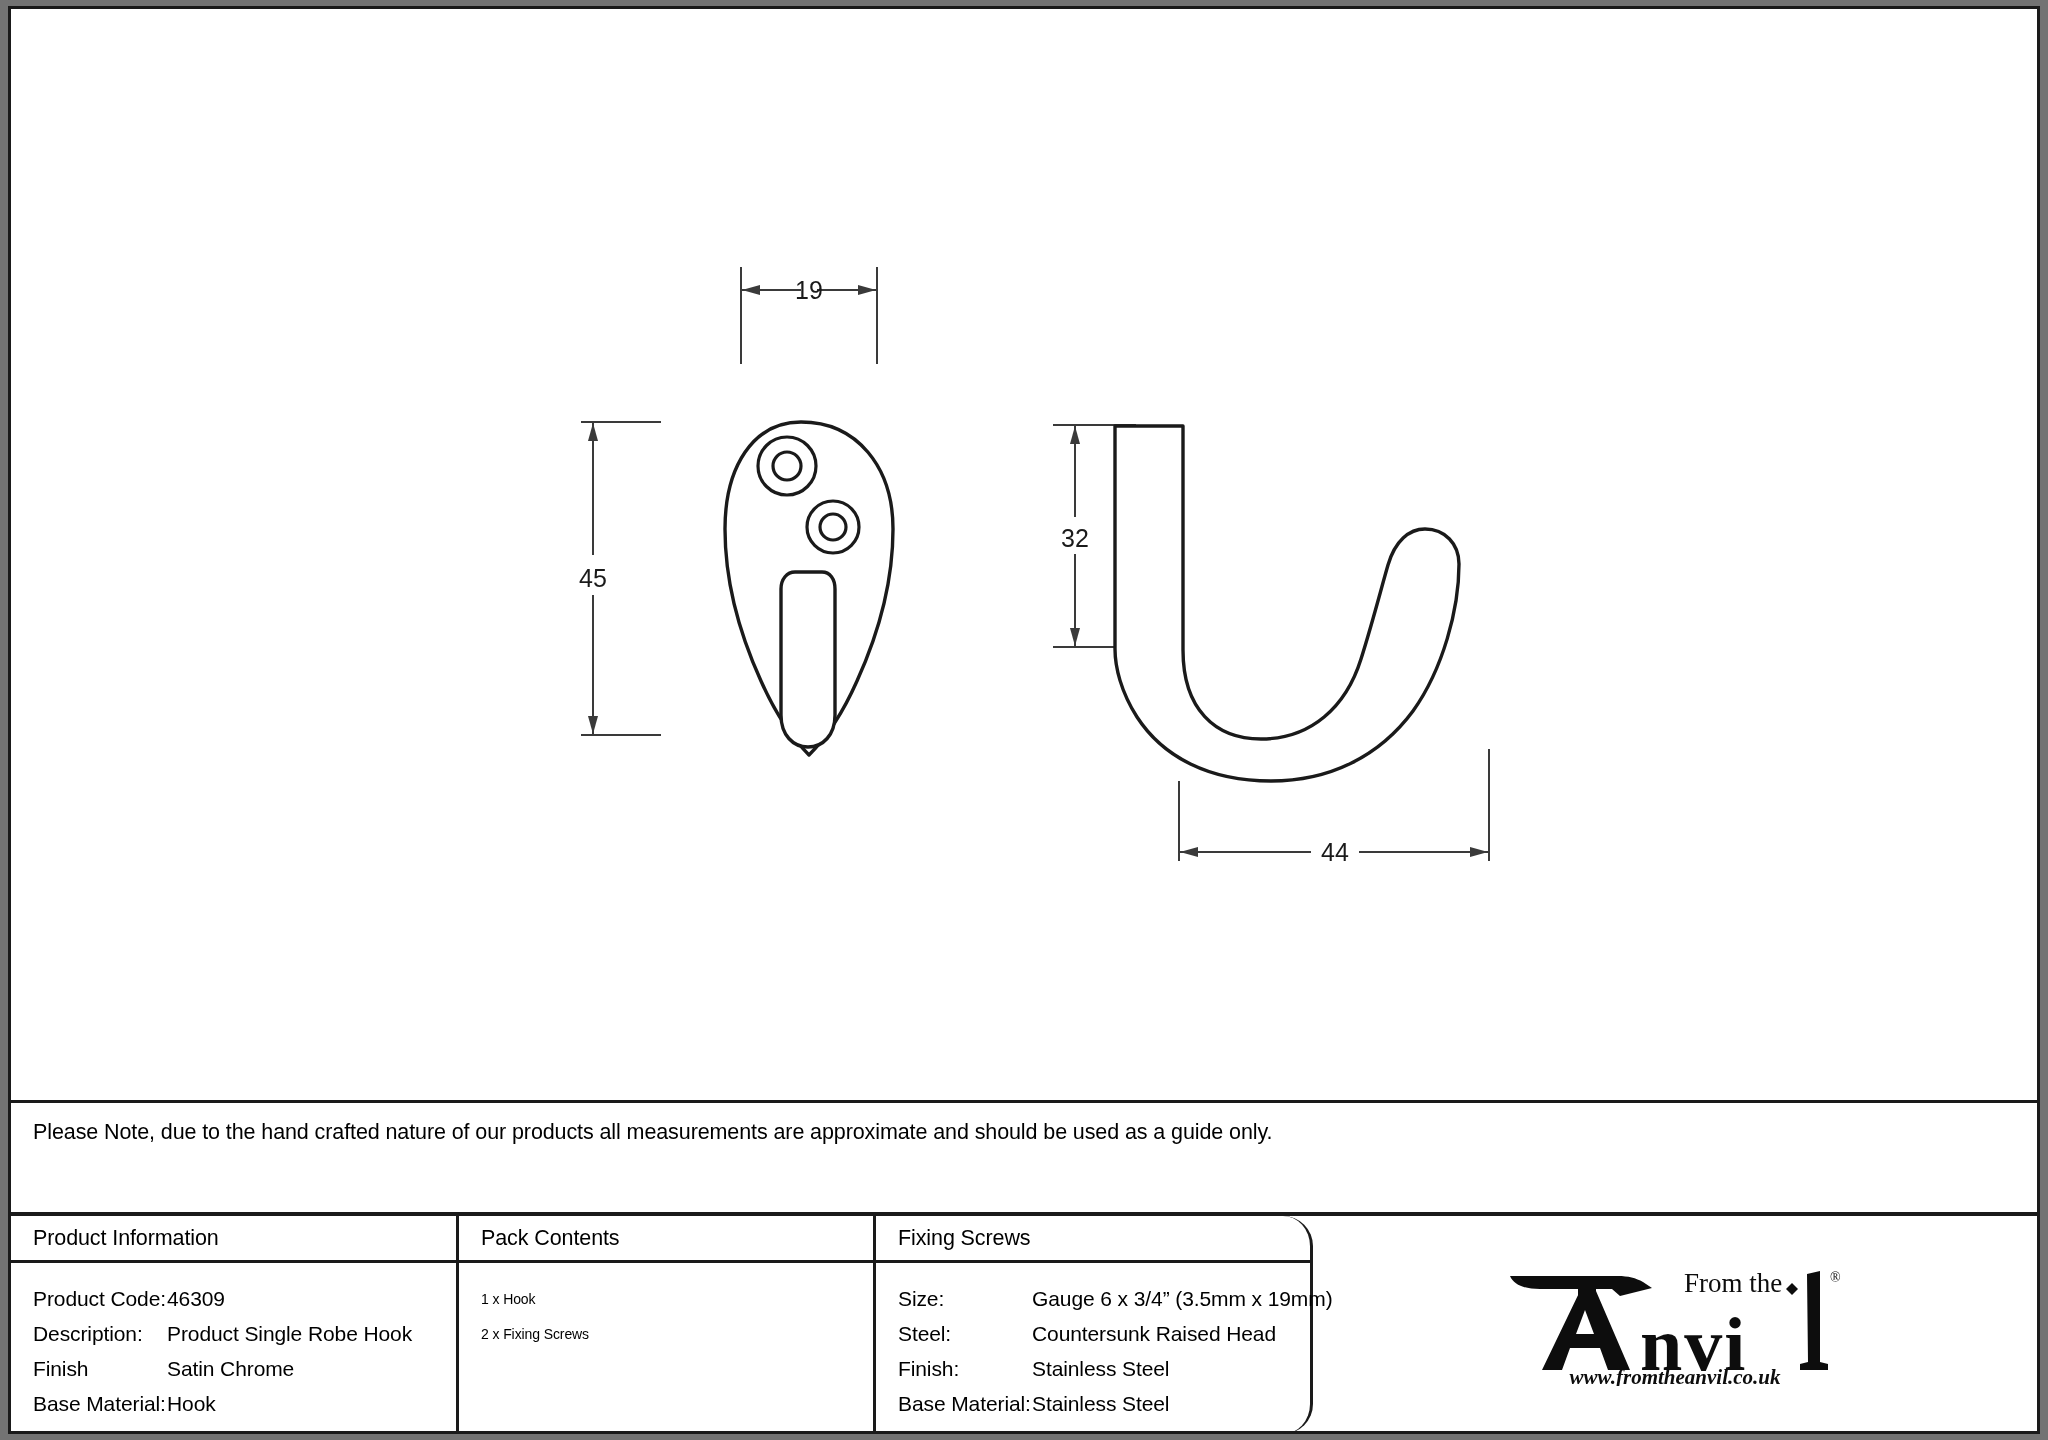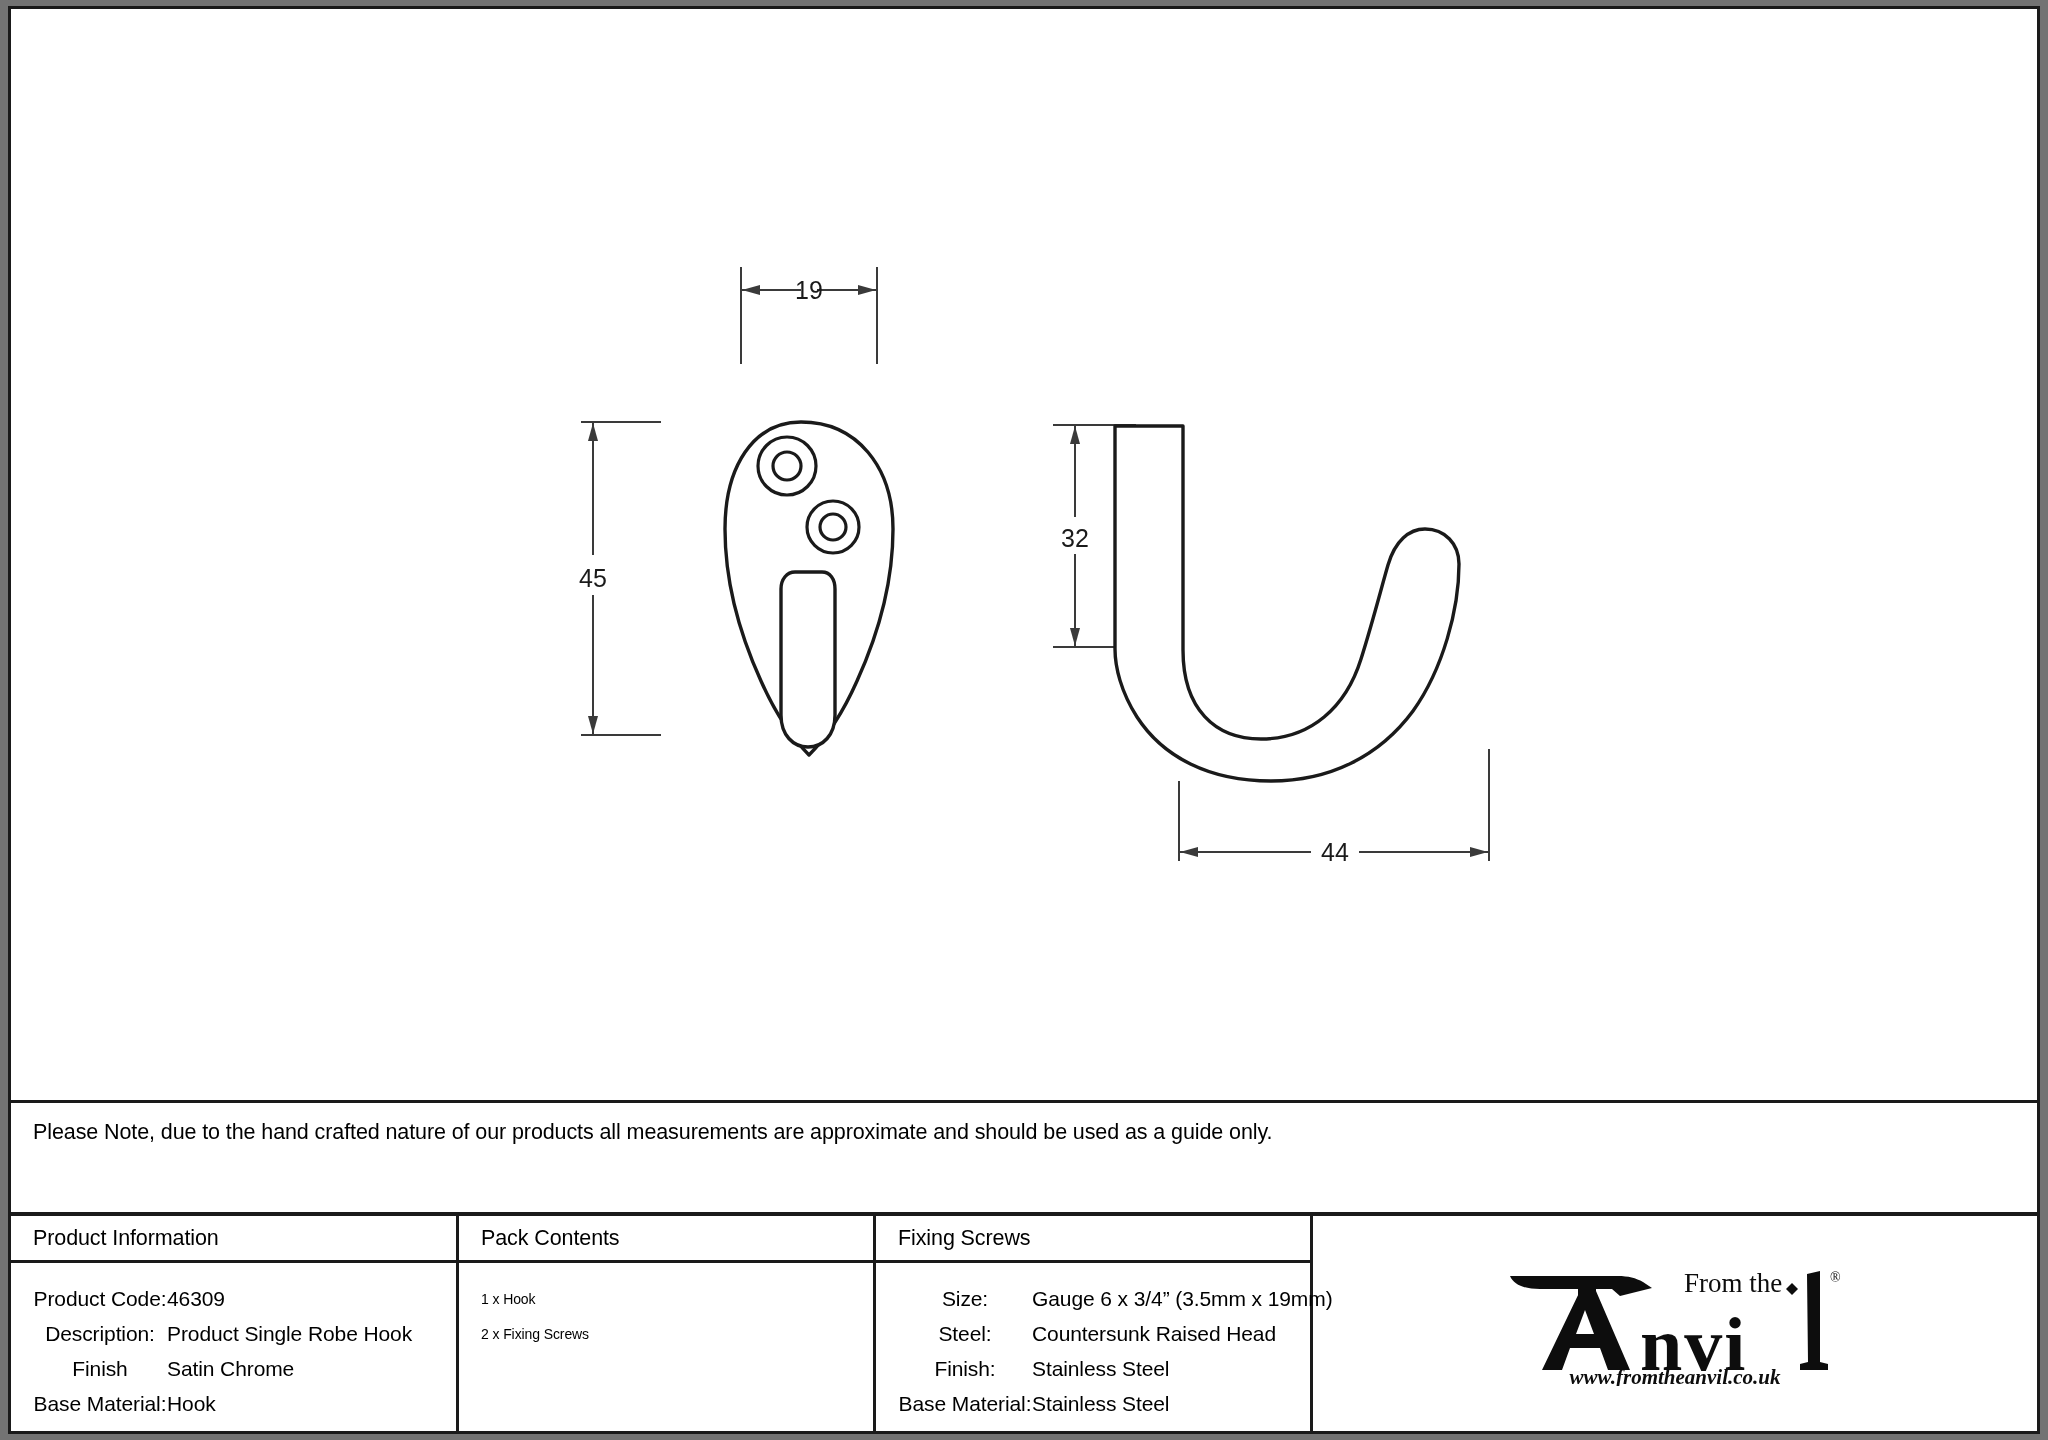--- a/index.html
+++ b/index.html
@@ -71,21 +71,21 @@
     border-top: 4px solid #1a1a1a;
     display: flex;
   }
   .spec-col {
     position: relative;
     height: 100%;
     border-right: 3px solid #1a1a1a;
   }
   .spec-col.c1 { width: 448px; }
   .spec-col.c2 { width: 417px; }
-  .spec-col.c3 { width: 437px; }
+  .spec-col.c3 { width: 437px; border-radius: 30px; }
   .spec-col.c4 { width: 724px; border-right: none; }
 
   .col-head {
     height: 47px;
     border-bottom: 3px solid #1a1a1a;
     display: flex;
     align-items: center;
     padding-left: 22px;
     font-size: 21.5px;
     letter-spacing: -0.1px;
@@ -95,21 +95,21 @@
   }
   .kv-row {
     display: flex;
     font-size: 21px;
     line-height: 1.0;
     margin-bottom: 8px;
     height: 27px;
     align-items: center;
     letter-spacing: -0.1px;
   }
-  .kv-key { width: 134px; flex: none; text-align: center; }
+  .kv-key { width: 134px; flex: none; }
   .spec-col.c3 .kv-key { width: 134px; }
   .kv-val { white-space: nowrap; }
   .plain-row {
     font-size: 14px;
     line-height: 1.0;
     margin-bottom: 8px;
     height: 27px;
     display: flex;
     align-items: center;
     letter-spacing: -0.1px;

